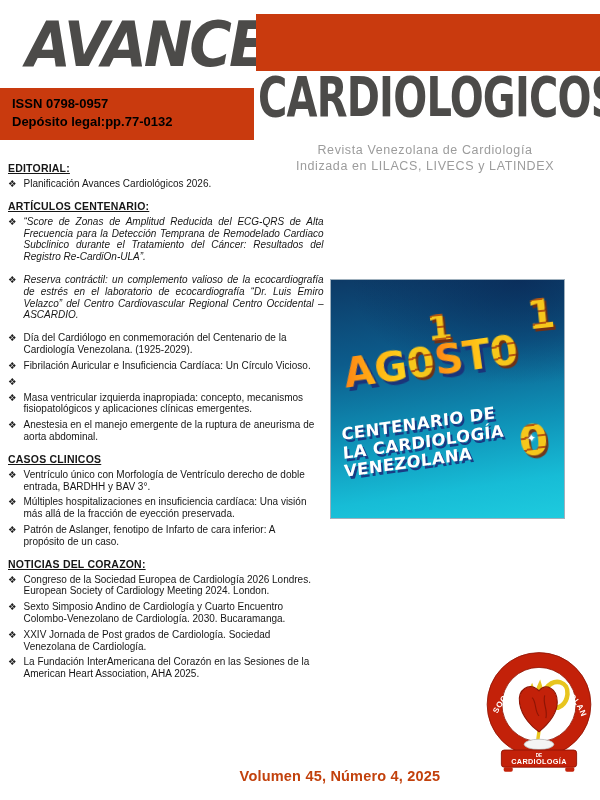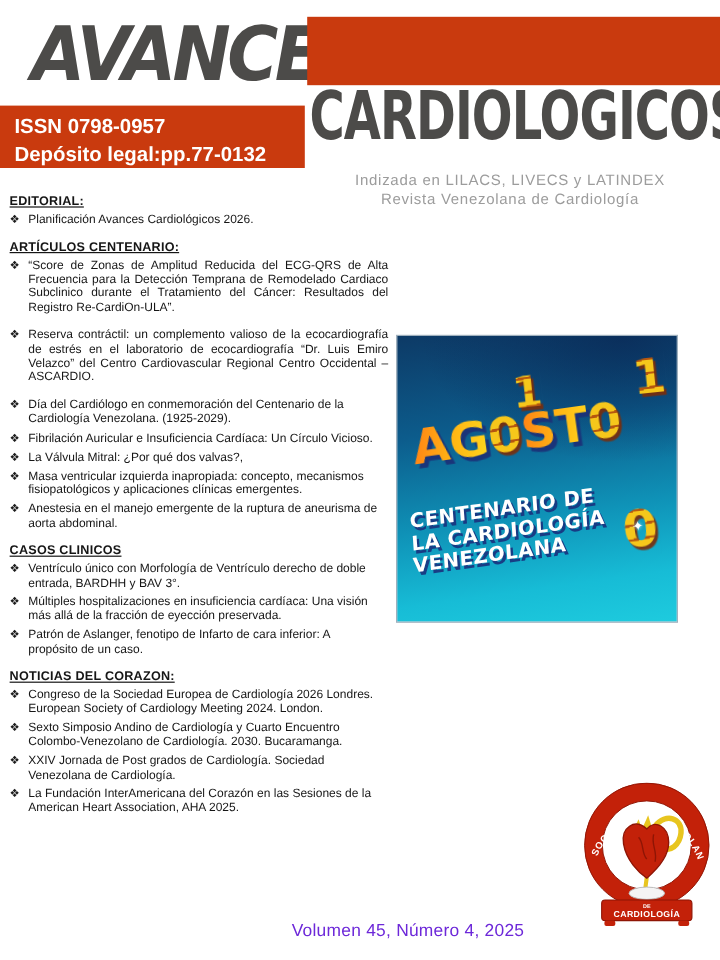--- a/index.html
+++ b/index.html
@@ -6,37 +6,37 @@
   body{background:#888;font-family:"Liberation Sans",sans-serif;}
   .page{position:relative;width:600px;height:800px;background:#ffffff;overflow:hidden;margin:0 auto;}
 
   
   .avances{position:absolute;left:26px;top:8px;font-size:58px;font-weight:800;font-style:italic;
     color:#4c4b49;letter-spacing:-3px;transform:scaleY(1.08);transform-origin:left top;
     font-family:"DejaVu Sans",sans-serif;}
   .red-band-top{position:absolute;left:256px;top:14px;width:344px;height:57px;}
   .red-band-left{position:absolute;left:0;top:88px;width:254px;height:52px;box-sizing:border-box;
     padding:7px 0 0 12px;}
-  .issn-line{color:#ffffff;font-weight:bold;font-size:17px;line-height:1.35;}
+  .issn-line{color:#000000;font-weight:bold;font-size:13px;line-height:1.35;}
   .cardiologicos{position:absolute;left:258px;top:64px;font-size:50px;font-weight:800;
     color:#4c4b49;letter-spacing:-1px;transform:scaleX(0.80) scaleY(1.12);transform-origin:left top;
     font-family:"DejaVu Sans",sans-serif;text-shadow:0 0 2px #fff;white-space:nowrap;}
   .tagline{position:absolute;left:250px;top:143px;width:350px;text-align:center;
     color:#9c9c9c;font-size:12.5px;letter-spacing:0.6px;line-height:1.25;}
 
   
   .toc{position:absolute;left:8px;top:158px;width:324px;color:#161616;}
   .toc h3{font-size:10.5px;margin:10px 0 4px 0;text-decoration:underline;letter-spacing:0.2px;}
   .toc h3.first{margin-top:4px;}
   .toc ul{list-style:none;margin:0;padding:0;}
   .toc li{display:flex;gap:7px;margin:0 0 4px 0;font-size:10px;line-height:1.18;}
   .toc li .blt{flex:0 0 auto;font-size:9.5px;line-height:1.25;color:#1d1d1d;}
   .toc li .txt{display:block;max-width:294px;}
   .toc .wide li{margin-bottom:11px;}
-  .toc .wide li .txt{max-width:none;width:300px;text-align:justify;}
+  .toc .wide li .txt{max-width:none;width:300px;text-align:justify;font-style:italic;}
 
   
   .poster{position:absolute;left:330px;top:279px;width:233px;height:238px;overflow:hidden;
     border:1px solid #9fb0bd;
     background:
       radial-gradient(130% 80% at 80% 0%, rgba(9,35,80,.65), rgba(9,35,80,0) 55%),
       linear-gradient(172deg,#0d3a66 0%,#0c5c8c 32%,#0f93b8 62%,#17bcd6 84%,#1ecbde 100%);}
   .digit{font-family:"DejaVu Sans",sans-serif;font-weight:900;color:transparent;
     background:repeating-linear-gradient(175deg,#f6c71b 0 5px,#b5560f 5px 7px,#f6c71b 7px 12px);
     -webkit-background-clip:text;background-clip:text;
@@ -55,39 +55,39 @@
     letter-spacing:0.4px;text-shadow:2px 3px 0 rgba(24,55,130,.95);white-space:nowrap;
     font-family:"DejaVu Sans",sans-serif;}
   .sparkle{position:absolute;left:196px;top:152px;z-index:3;color:#fff;font-size:11px;
     transform:rotate(-8deg);text-shadow:0 0 3px #bfefff;}
 
   
   .logo{position:absolute;left:482px;top:652px;width:114px;height:130px;}
 
   
   .footer{position:absolute;left:180px;top:768px;width:320px;text-align:center;
-    font-size:14.5px;font-weight:normal;color:#6d28d9;letter-spacing:0.2px;}
+    font-size:14.5px;font-weight:bold;color:#c2410c;letter-spacing:0.2px;}
 
   .accent-bg{background:#c93a0e;}
 </style>
 </head>
 <body>
 
 <div class="page">
 
   <div class="avances">AVANCES</div>
   <div class="red-band-top accent-bg"></div>
   <div class="red-band-left accent-bg">
     <div class="issn-line">ISSN 0798-0957</div>
     <div class="issn-line">Depósito legal:pp.77-0132</div>
   </div>
   <div class="cardiologicos">CARDIOLOGICOS</div>
   <div class="tagline">
+    <div>Revista Venezolana de Cardiología</div>
     <div>Indizada en LILACS, LIVECS y LATINDEX</div>
-    <div>Revista Venezolana de Cardiología</div>
   </div>
 
   <div class="toc">
 
     <h3 class="first">EDITORIAL:</h3>
     <ul>
       <li>
         <span class="blt">❖</span>
         <span class="txt">Planificación Avances Cardiológicos 2026.</span>
         </li>
@@ -112,21 +112,20 @@
         </li>
     </ul>
 
     <ul>
       <li>
         <span class="blt">❖</span>
         <span class="txt">Fibrilación Auricular e Insuficiencia Cardíaca: Un Círculo Vicioso.</span>
         </li>
       <li>
         <span class="blt">❖</span>
-        <span class="txt">La Válvula Mitral: ¿Por qué dos valvas?,</span>
         </li>
       <li>
         <span class="blt">❖</span>
         <span class="txt">Masa ventricular izquierda inapropiada: concepto, mecanismos fisiopatológicos y aplicaciones clínicas emergentes.</span>
         </li>
       <li>
         <span class="blt">❖</span>
         <span class="txt">Anestesia en el manejo emergente de la ruptura de aneurisma de aorta abdominal.</span>
         </li>
     </ul>

